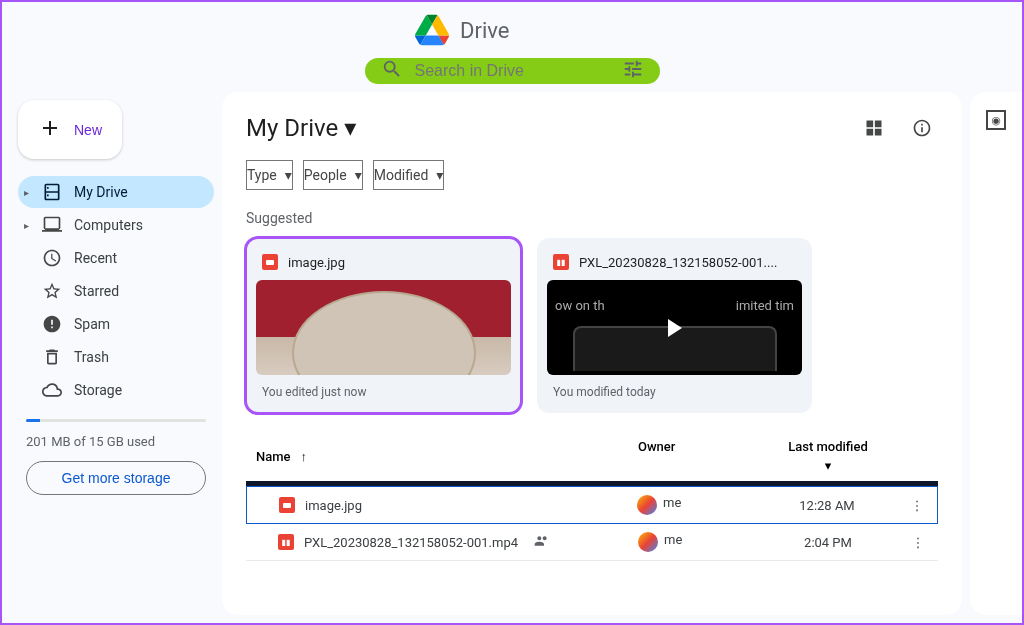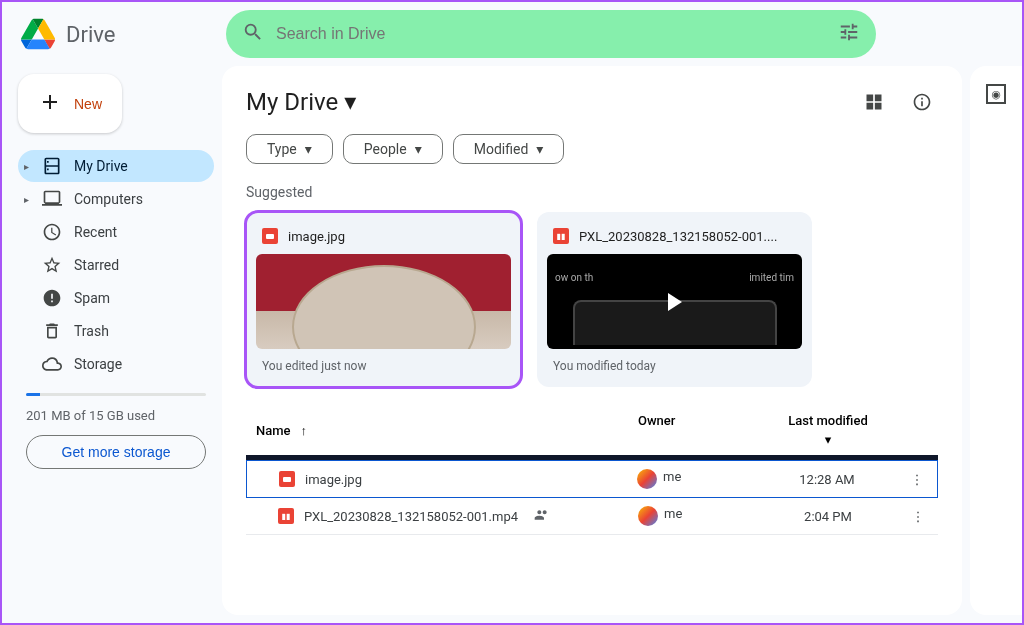--- a/index.html
+++ b/index.html
@@ -1,59 +1,59 @@
 <!DOCTYPE html>
 <html><head>
 <meta charset="utf-8">
 <style>
 * { box-sizing: border-box; margin: 0; padding: 0; }
 body { font-family: 'Google Sans', Roboto, Arial, sans-serif; background: #f5f0ff; width: 1024px; height: 625px; overflow: hidden; border: 2px solid #a855f7; }
 .app { display: flex; flex-direction: column; height: 100%; background: #f8fafd; }
-.header { display: flex; align-items: center; padding: 8px 16px; gap: 8px; }
+.header { display: flex; align-items: center; padding: 8px 16px; gap: 8px; flex-direction: column; }
 .logo-area { display: flex; align-items: center; gap: 8px; width: 200px; }
 .drive-logo { width: 40px; height: 40px; display: flex; align-items: center; justify-content: center; }
 .drive-name { font-size: 22px; color: #5f6368; }
-.search-bar { flex: 1; max-width: 650px; background: #86efac; border-radius: 24px; display: flex; align-items: center; padding: 0 16px; height: 48px; }
+.search-bar { flex: 1; max-width: 650px; background: #84cc16; border-radius: 24px; display: flex; align-items: center; padding: 0 16px; height: 48px; }
 .search-bar input { border: none; background: transparent; flex: 1; font-size: 16px; outline: none; margin-left: 12px; color: #5f6368; }
 .search-bar .tune { margin-left: auto; }
 .main { display: flex; flex: 1; overflow: hidden; }
 .sidebar { width: 220px; padding: 8px 8px 8px 16px; display: flex; flex-direction: column; }
-.new-btn { background: #fff; border: none; border-radius: 16px; padding: 16px 20px; display: flex; align-items: center; gap: 12px; font-size: 14px; font-weight: 500; color: #c2410c; box-shadow: 0 1px 3px rgba(0,0,0,0.2); cursor: pointer; width: fit-content; margin-bottom: 16px; }
+.new-btn { background: #fff; border: none; border-radius: 16px; padding: 16px 20px; display: flex; align-items: center; gap: 12px; font-size: 14px; font-weight: 500; color: #6d28d9; box-shadow: 0 1px 3px rgba(0,0,0,0.2); cursor: pointer; width: fit-content; margin-bottom: 16px; }
 .nav-list { list-style: none; }
 .nav-item { display: flex; align-items: center; gap: 12px; padding: 6px 12px 6px 24px; border-radius: 20px; font-size: 14px; color: #3c4043; cursor: pointer; margin: 1px 0; position: relative; }
 .nav-item .chev { position: absolute; left: 6px; font-size: 10px; color: #5f6368; }
 .nav-item.active { background: #c2e7ff; color: #001d35; }
 .nav-item .icon { width: 20px; height: 20px; display: flex; align-items: center; justify-content: center; color: #444746; }
 .nav-item.active .icon { color: #001d35; }
 .storage-line { margin: 12px 8px 4px; height: 3px; background: #e1e3e1; border-radius: 2px; overflow: hidden; }
 .storage-line .fill { height: 100%; width: 8%; background: #1a73e8; }
 .storage-text { font-size: 13px; color: #5f6368; margin: 8px 8px; }
 .get-more { border: 1px solid #747775; color: #0b57d0; background: transparent; border-radius: 20px; padding: 8px 18px; font-size: 14px; cursor: pointer; margin: 4px 8px; }
 .content { flex: 1; background: #fff; border-radius: 16px; margin: 0 8px 8px 0; padding: 20px 24px; overflow: hidden; }
 .content-header { display: flex; align-items: center; margin-bottom: 16px; }
 .breadcrumb { font-size: 24px; color: #1f1f1f; display: flex; align-items: center; gap: 6px; cursor: pointer; }
 .header-actions { margin-left: auto; display: flex; gap: 16px; }
 .icon-btn { width: 32px; height: 32px; display: flex; align-items: center; justify-content: center; color: #444746; cursor: pointer; border-radius: 50%; }
 .chips { display: flex; gap: 10px; margin-bottom: 20px; }
-.chip { border: 1px solid #747775; border-radius: 10px; padding: 6px 20px; font-size: 14px; color: #444746; display: flex; align-items: center; gap: 8px; cursor: pointer; background: #fff; }
+.chip { border: 1px solid #747775; border-radius: 0; padding: 6px 0; font-size: 14px; color: #444746; display: flex; align-items: center; gap: 8px; cursor: pointer; background: #fff; }
 .section-title { font-size: 14px; color: #5f6368; margin-bottom: 12px; }
 .suggested-row { display: flex; gap: 16px; margin-bottom: 18px; }
 .sugg-card { width: 275px; background: #f0f4f9; border-radius: 12px; padding: 10px; cursor: pointer; }
 .sugg-card.highlighted { outline: 3px solid #a855f7; outline-offset: -1px; }
 .sugg-head { display: flex; align-items: center; gap: 10px; padding: 6px 6px 10px; font-size: 13px; color: #1f1f1f; }
 .file-icon-img { width: 16px; height: 16px; background: #ea4335; border-radius: 2px; display: flex; align-items: center; justify-content: center; }
 .file-icon-img::before { content: ''; width: 8px; height: 5px; background: #fff; border-radius: 1px; }
 .file-icon-vid { width: 16px; height: 16px; background: #ea4335; border-radius: 2px; display: flex; align-items: center; justify-content: center; color: #fff; font-size: 8px; }
 .sugg-thumb { width: 100%; height: 95px; background: #333; border-radius: 6px; overflow: hidden; position: relative; display: flex; align-items: center; justify-content: center; }
 .thumb1 { background: linear-gradient(to bottom, #a02030 0%, #a02030 60%, #c8b8a8 60%, #d8ccc0 100%); position: relative; }
 .thumb1::after { content: ''; position: absolute; bottom: -40px; left: 50%; transform: translateX(-50%); width: 180px; height: 120px; border-radius: 50%; background: #d0c4b6; border: 2px solid #b8a890; }
 .thumb2 { background: #000; color: #fff; font-size: 8px; display: flex; flex-direction: column; align-items: center; justify-content: center; position: relative; }
 .thumb2 .play { width: 0; height: 0; border-left: 14px solid #fff; border-top: 9px solid transparent; border-bottom: 9px solid transparent; position: absolute; z-index: 2; }
 .thumb2 .phone { position: absolute; bottom: 4px; left: 10%; right: 10%; height: 45px; background: #1a1a1a; border-radius: 8px 8px 0 0; border: 2px solid #444; border-bottom: none; }
-.thumb2 .topbar { position: absolute; top: 18px; left: 8px; right: 8px; font-size: 10px; color: #aaa; display: flex; justify-content: space-between; }
+.thumb2 .topbar { position: absolute; top: 18px; left: 8px; right: 8px; font-size: 13px; color: #aaa; display: flex; justify-content: space-between; }
 .sugg-sub { font-size: 12px; color: #5f6368; padding: 10px 6px 4px; }
 .file-table { width: 100%; }
 .table-head { display: flex; border-bottom: 5px solid #0f172a; padding: 8px 0; font-size: 13px; color: #000000; font-weight: 500; }
 .col-name { flex: 1; display: flex; align-items: center; gap: 10px; padding-left: 10px; }
 .col-owner { width: 120px; display: flex; align-items: flex-start; gap: 6px; }
 .col-modified { width: 140px; display: flex; align-items: center; gap: 4px; flex-direction: column; }
 .col-actions { width: 40px; display: flex; justify-content: center; }
 .table-row { display: flex; align-items: center; padding: 8px 0; font-size: 13px; color: #3c4043; border-bottom: 1px solid #e8eaed; }
 .table-row.selected { border: 1px solid #0b57d0; background: #fff; }
 .avatar { width: 20px; height: 20px; border-radius: 50%; background: linear-gradient(135deg, #fbbc04, #ea4335, #4285f4); }

